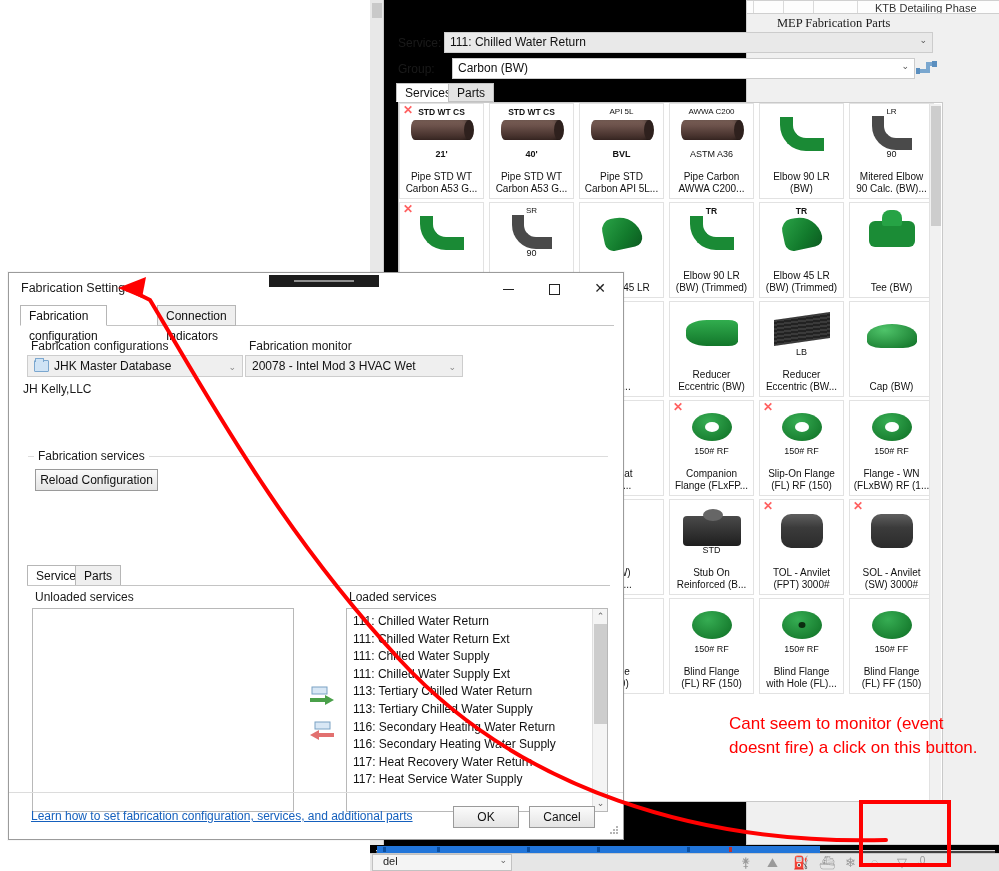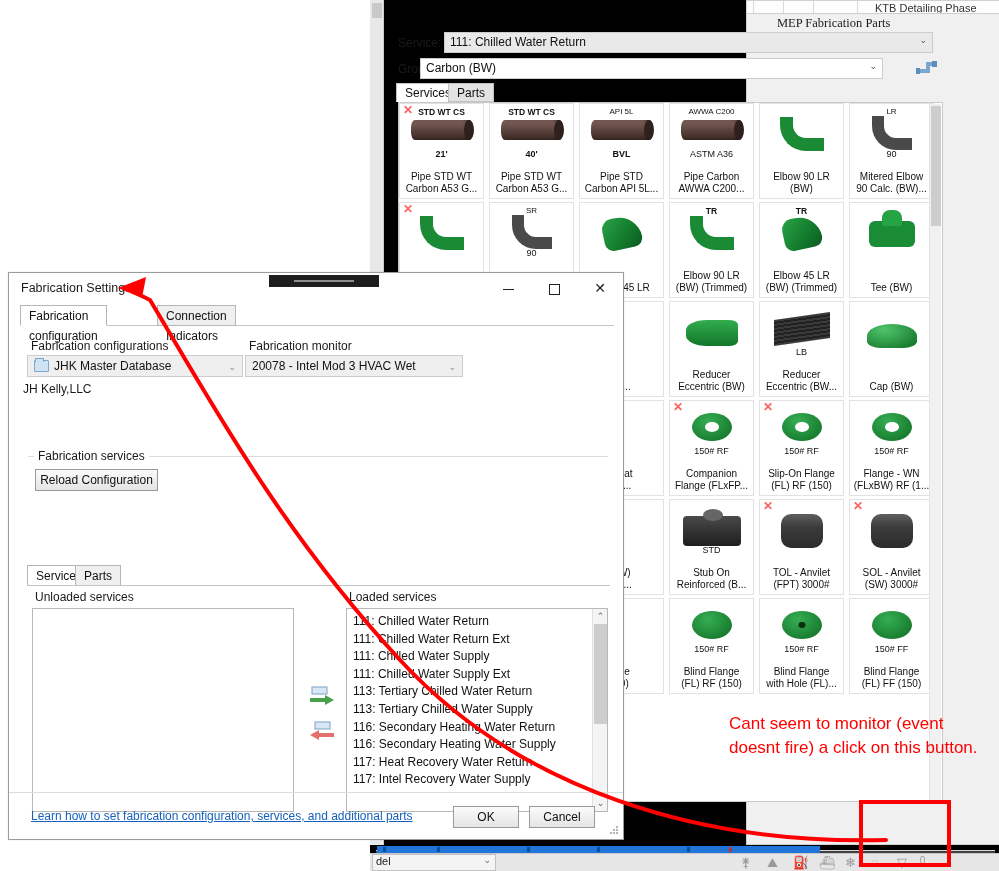--- a/index.html
+++ b/index.html
@@ -183,22 +183,22 @@
   }
   .blue-bar {
     position:absolute; left:377px; top:846px; width:443px; height:7px; background:#2175d9;
   }
   .blue-bar .nub{ position:absolute; top:1px; width:3px; height:5px; background:#0b4e9e; }
   .statusbar {
     position:absolute; left:370px; top:853px; width:629px; height:18px;
     background:#e6e6e6; border-top:1px solid #c8c8c8;
   }
   .sb-combo {
-    position:absolute; left:372px; top:854px; width:124px; height:17px;
-    background:#f4f4f4; border:1px solid #c2c2c2; font-size:11px; padding-left:3px;
+    position:absolute; left:372px; top:854px; width:140px; height:17px;
+    background:#f4f4f4; border:1px solid #c2c2c2; font-size:11px; padding-left:10px;
     color:#222; overflow:hidden; white-space:nowrap;
   }
   .sb-combo .cbarrow{ position:absolute; right:4px; top:0px; font-size:9px; color:#666; }
   .sb-icons { position:absolute; right:8px; top:855px; width:260px; height:16px; }
   .sb-icons span {
     position:absolute; top:0; font-size:13px; color:#9a9a9a;
   }
 
   
   #fab-dialog {
@@ -319,21 +319,21 @@
   </div>
 </div>
 
 <div class="fld-label" style="left:398px; top:36px;">Service:</div>
 <div class="fld-combo" style="left:444px; top:32px; width:489px;">
   <span>111: Chilled Water Return</span>
   <span class="cbarrow">⌄</span>
 </div>
 
 <div class="fld-label" style="left:398px; top:62px;">Group:</div>
-<div class="fld-combo white" style="left:420px; top:58px; width:463px;">
+<div class="fld-combo white" style="left:452px; top:58px; width:463px;">
   <span>Carbon (BW)</span>
   <span class="cbarrow">⌄</span>
 </div>
 
 <svg class="pipe-icon" viewBox="0 0 24 22">
   <path d="M3 13 L13 13 L13 6 L20 6" stroke="#7aa7cf" stroke-width="4" fill="none"></path>
   <rect x="1" y="10" width="4" height="6" fill="#5b8fbf"></rect>
   <rect x="17" y="3" width="5" height="6" fill="#5b8fbf"></rect>
 </svg>
 
@@ -577,21 +577,21 @@
       <div id="loaded-host" style="padding-top:2px;">
           <div class="list-item">111: Chilled Water Return</div>
           <div class="list-item">111: Chilled Water Return Ext</div>
           <div class="list-item">111: Chilled Water Supply</div>
           <div class="list-item">111: Chilled Water Supply Ext</div>
           <div class="list-item">113: Tertiary Chilled Water Return</div>
           <div class="list-item">113: Tertiary Chilled Water Supply</div>
           <div class="list-item">116: Secondary Heating Water Return</div>
           <div class="list-item">116: Secondary Heating Water Supply</div>
           <div class="list-item">117: Heat Recovery Water Return</div>
-          <div class="list-item">117: Intel Recovery Water Supply</div>
+          <div class="list-item">117: Heat Service Water Supply</div>
         </div>
       <div class="lb-scroll">
         <div class="arrow up">⌃</div>
         <div class="thumb"></div>
         <div class="arrow down">⌄</div>
       </div>
     </div>
 
     <svg class="xfer-btn" style="left:300px; top:380px;" viewBox="0 0 26 22">
       <rect x="3" y="2" width="15" height="7" fill="#d8e7f5" stroke="#7aa2c4"></rect>

